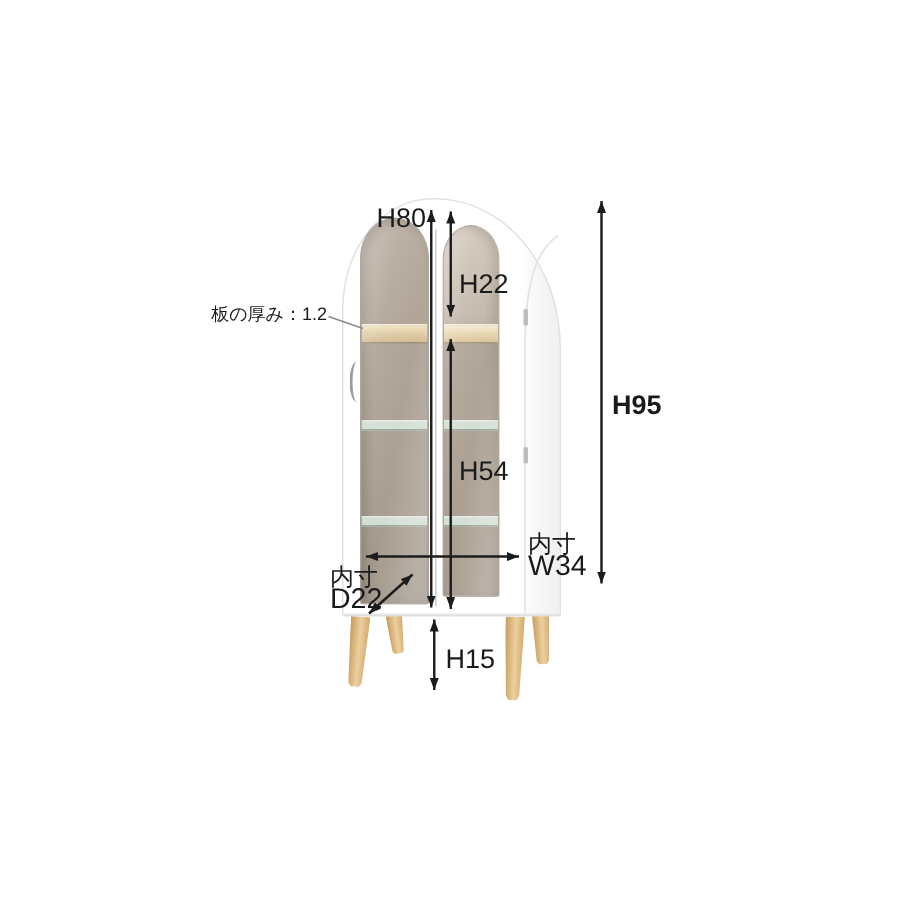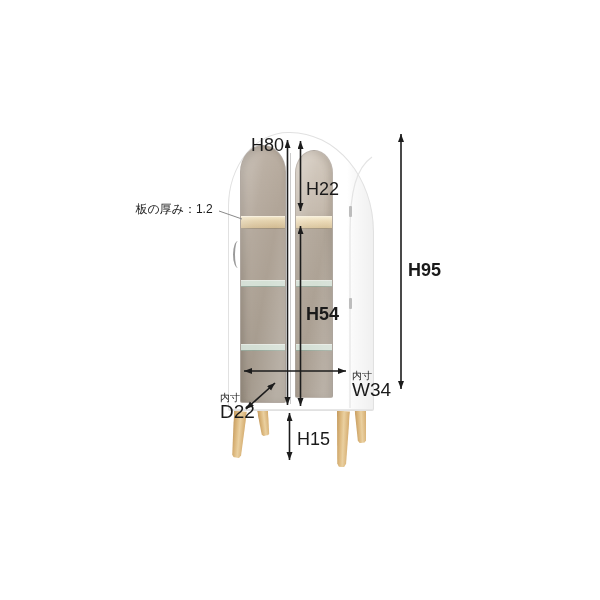--- a/index.html
+++ b/index.html
@@ -51,29 +51,29 @@
   .hinge{position:absolute;left:349px;width:3px;height:11px;background:#bdbdbd;z-index:5;border-radius:1px;}
   .hinge-top{top:206px;} .hinge-bottom{top:298px;}
   .door-handle{position:absolute;left:233px;top:241px;width:8px;height:27px;z-index:5;
     border-left:2.5px solid #9a9a9a;border-radius:50% / 50%;}
 
   
   #dim-svg{position:absolute;left:0;top:0;z-index:10;}
   .dim-label{position:absolute;z-index:11;font-size:18px;line-height:16px;white-space:nowrap;}
   .lbl-h80{left:250px;top:137px;width:34px;text-align:right;}
   .lbl-h22{left:306px;top:181px;}
-  .lbl-h54{left:306px;top:306px;font-weight:bold;}
+  .lbl-h54{left:306px;top:306px;}
   .lbl-h95{left:408px;top:262px;font-weight:bold;}
   .lbl-h15{left:297px;top:431px;}
   .dim-group{position:absolute;z-index:11;white-space:nowrap;}
   .grp-w34{left:352px;top:357px;}
   .grp-d22{left:220px;top:379px;}
-  .dim-prefix{font-size:10px;line-height:13px;display:block;margin-top:12px;}
+  .dim-prefix{font-size:16px;line-height:13px;display:block;}
   .dim-value{font-size:19px;line-height:16px;display:block;}
-  .board-note{position:absolute;left:130px;top:202px;width:88px;text-align:center;
+  .board-note{position:absolute;left:130px;top:202px;width:88px;text-align:right;
     font-size:12px;line-height:14px;z-index:11;white-space:nowrap;}
 </style>
 </head>
 <body>
 
 <div id="canvas">
 
 
   <div>
     <div class="leg leg-front-left"></div>

